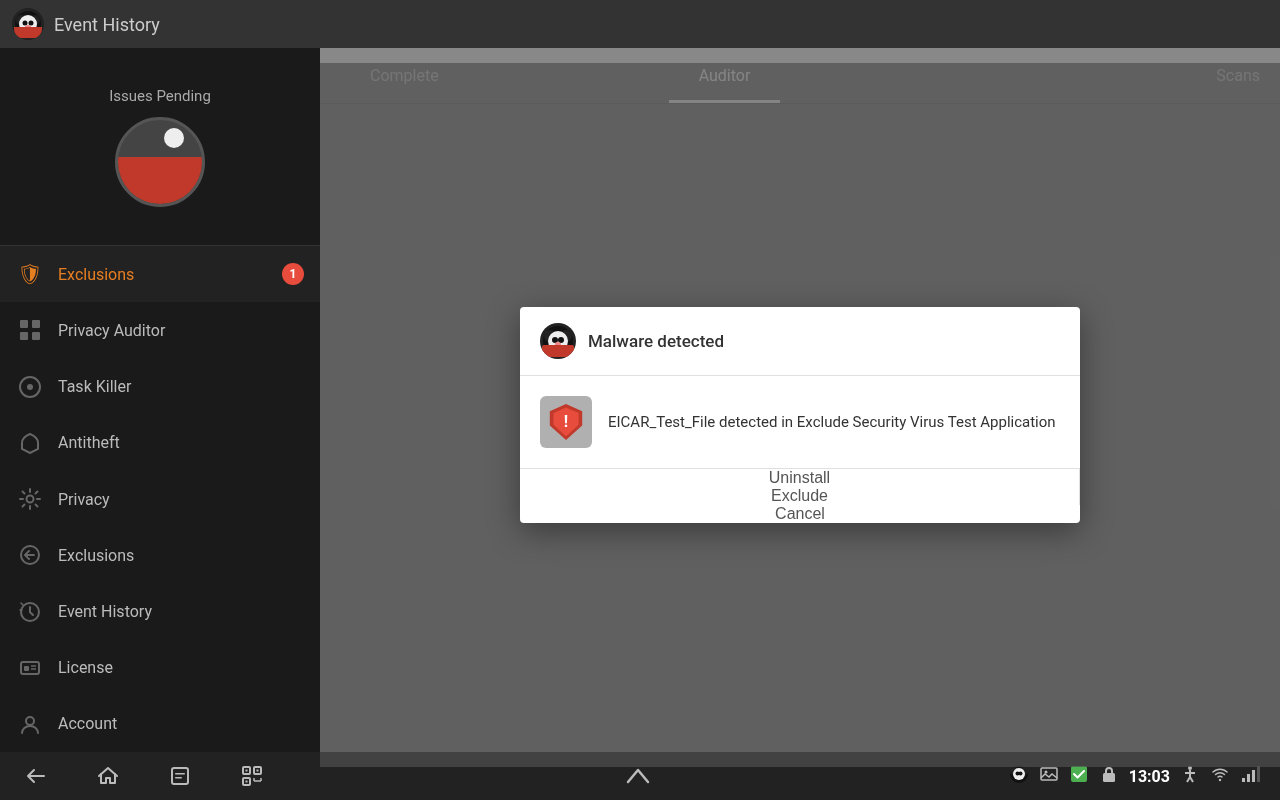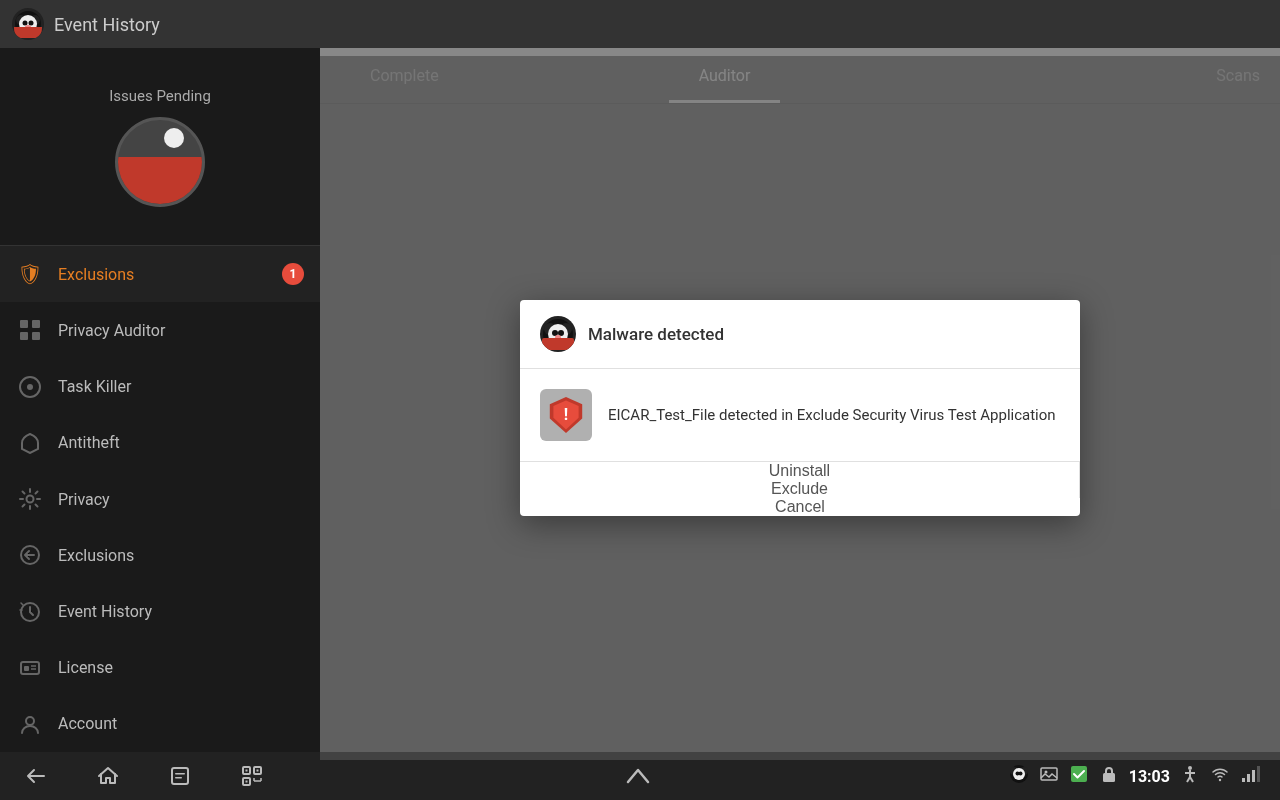--- a/index.html
+++ b/index.html
@@ -173,21 +173,21 @@
       height: 3px;
       background: #fff;
     }
     .tab-complete { margin-left: 20px; }
     .tab-pending { margin-left: 200px; }
     .tab-scans { margin-left: auto; padding-right: 20px; }
 
     
     #modal-overlay {
       position: absolute;
-      top: 8px; left: 0;
+      top: 15px; left: 0;
       width: 100%; height: 100%;
       background: rgba(80,80,80,0.7);
       display: flex;
       align-items: center;
       justify-content: center;
       z-index: 100;
     }
 
     
     #modal {

